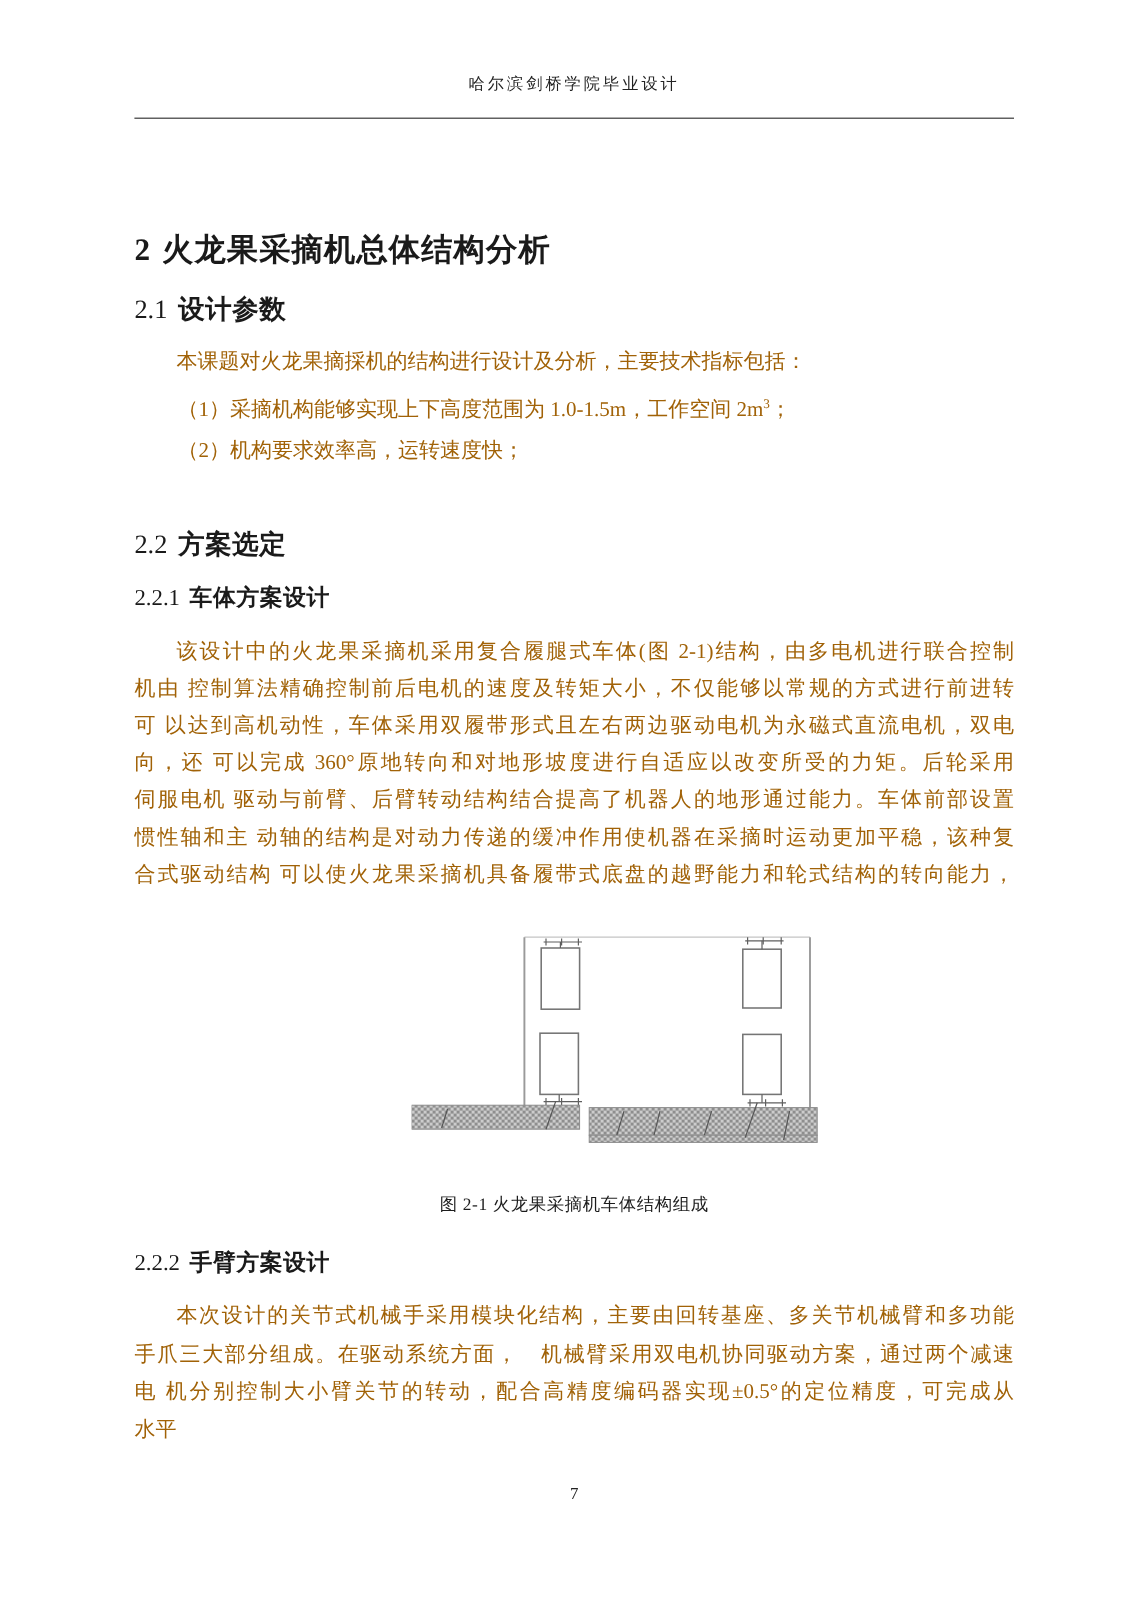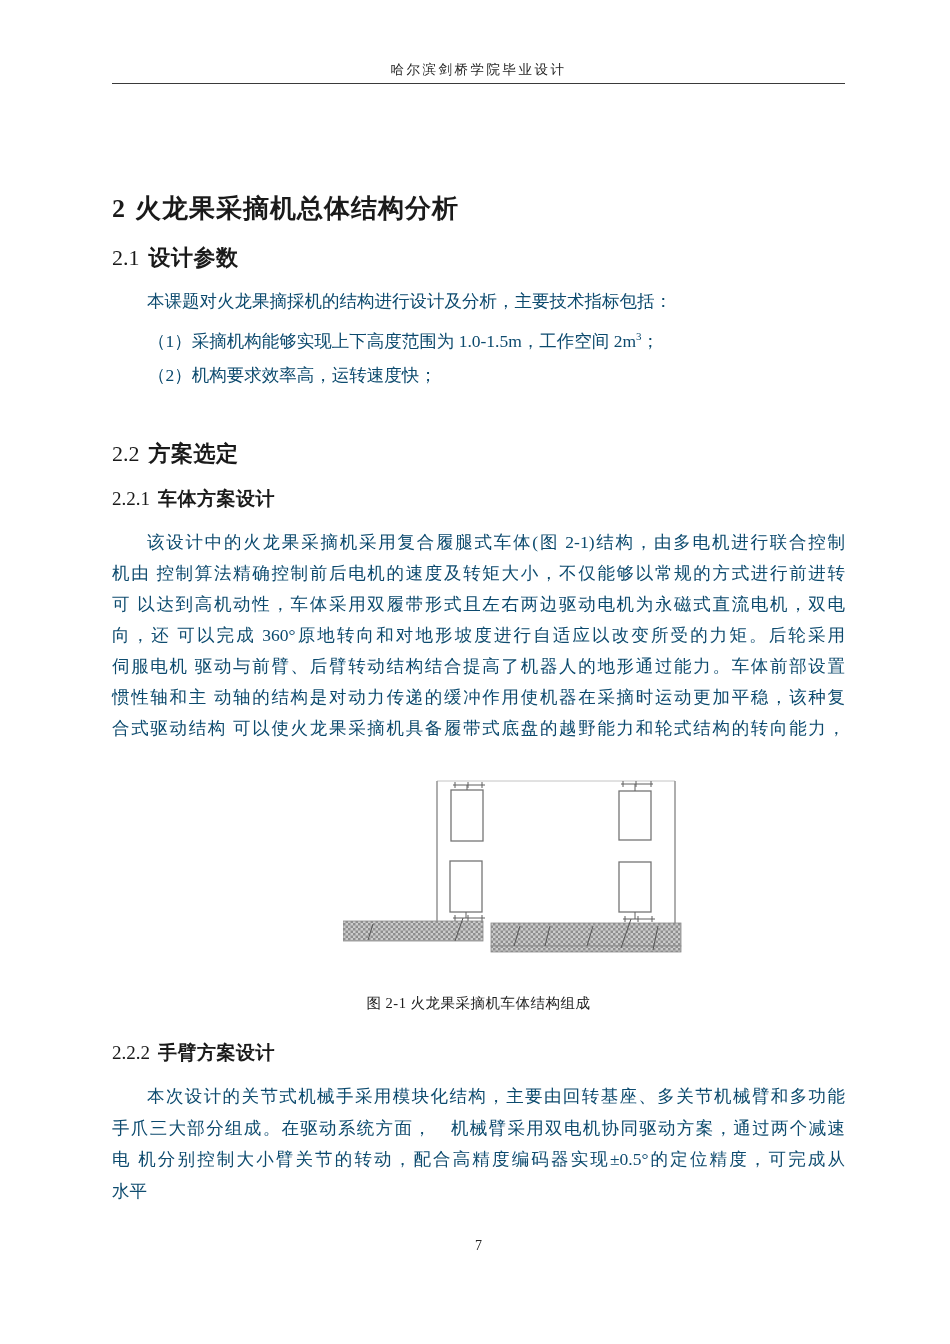--- a/index.html
+++ b/index.html
@@ -16,21 +16,21 @@
 
   
   .page-header {
     top: 60px;
     text-align: center;
     font-size: 13.5px;
     letter-spacing: 2.5px;
     line-height: 20px;
     color: #222;
     border-bottom: 1.5px solid #3a3a3a;
-    padding-bottom: 3px;
+    padding-bottom: 18px;
   }
 
   
   .chapter-title { top: 158px; font-size: 26px; line-height: 34px; white-space: nowrap; margin-top: 33px; }
   .chapter-title .num { font-family: "Liberation Serif", serif; font-weight: 600; margin-right: 10px; }
   .chapter-title .htext { font-family: "Liberation Sans", sans-serif; font-weight: 700; letter-spacing: 1px; }
 
   
   .h2 { font-size: 22px; line-height: 28px; white-space: nowrap; }
   .h2 .num { font-family: "Liberation Serif", serif; font-weight: 500; margin-right: 9px; }
@@ -39,21 +39,21 @@
   
   .h3 { font-size: 19px; line-height: 25px; white-space: nowrap; }
   .h3 .num { font-family: "Liberation Serif", serif; font-weight: 500; margin-right: 8px; }
   .h3 .htext { font-family: "Liberation Sans", sans-serif; font-weight: 700; letter-spacing: 0.5px; }
 
   .heading-2-1 { top: 244px; }
   .heading-2-2 { top: 440px; }
   .heading-2-2-1 { top: 486px; }
   .heading-2-2-2 { top: 1040px; }
 
-  .bodytext { font-size: 17.5px; color: #0c4a6e; }
+  .bodytext { font-size: 17.5px; color: #a16207; }
 
   .intro-line { top: 290px; text-indent: 2em; line-height: 22px; }
 
   .spec-list { top: 325px; }
   .spec-item { line-height: 33.5px; padding-left: 36px; white-space: nowrap; }
   sup { font-size: 11px; vertical-align: super; line-height: 0; }
 
   .para { }
   .para .line {
     line-height: 31px;

